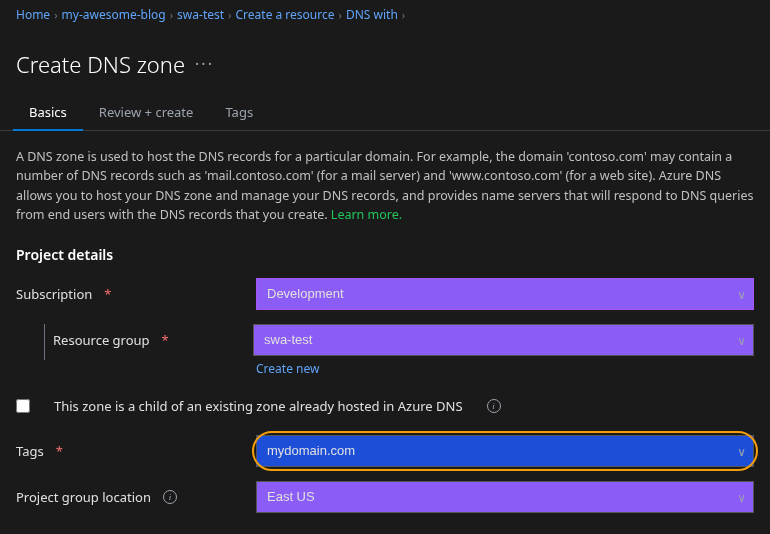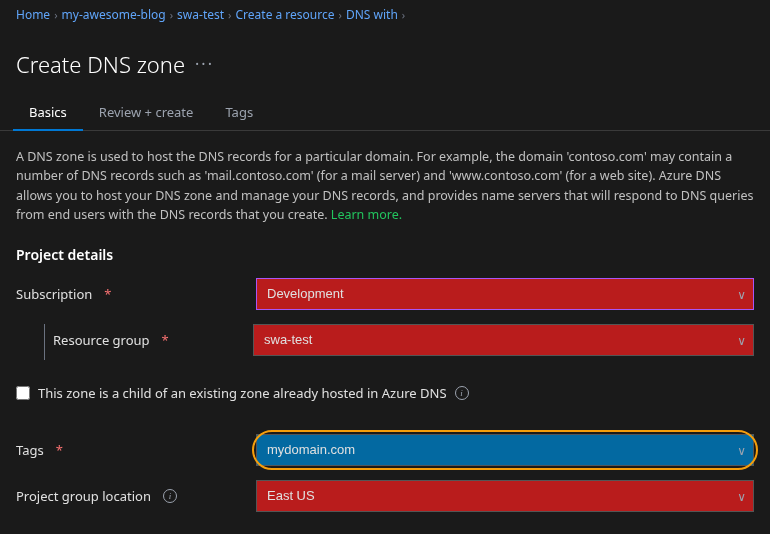--- a/index.html
+++ b/index.html
@@ -133,21 +133,21 @@
       font-family: serif;
     }
 
     
     .select-wrapper {
       flex: 1;
       position: relative;
     }
     .select-field {
       width: 100%;
-      background: #b91c1c;
+      background: #8b5cf6;
       border: 1px solid #555;
       color: #e0e0e0;
       padding: 6px 32px 6px 10px;
       font-size: 13px;
       appearance: none;
       cursor: pointer;
       height: 32px;
     }
     .chevron-icon {
       position: absolute;
@@ -173,22 +173,22 @@
 
     
     .instance-section {
       margin-top: 4px;
     }
 
     
     .checkbox-row {
       display: flex;
       align-items: center;
-      gap: 8px;
-      margin-bottom: 32px;
+      gap: 24px;
+      margin-bottom: 20px;
     }
     .checkbox-input {
       width: 14px;
       height: 14px;
       border: 1px solid #9ca3af;
       background: #2d2d2d;
       cursor: pointer;
       accent-color: #0078d4;
       flex-shrink: 0;
     }
@@ -197,21 +197,21 @@
       color: #e0e0e0;
     }
 
     
     .name-input-wrapper {
       flex: 1;
       position: relative;
     }
     .name-input {
       width: 100%;
-      background: #0369a1;
+      background: #1d4ed8;
       border: 1px solid #555;
       color: #e0e0e0;
       padding: 6px 32px 6px 10px;
       font-size: 13px;
       height: 32px;
     }
     .name-input-highlight {
       position: absolute;
       inset: -4px;
       border: 2px solid #f59e0b;
@@ -292,20 +292,21 @@
           <span class="required-star">*</span>
         </div>
         <div class="select-wrapper">
           <select class="select-field">
             <option>swa-test</option>
           </select>
           <span class="chevron-icon">∨</span>
         </div>
       </div>
     </div>
+    <a class="create-new-link">Create new</a>
   </div>
 
   <div class="instance-section">
 
     <div class="checkbox-row">
       <input type="checkbox" class="checkbox-input" style="">
       <label class="checkbox-label">This zone is a child of an existing zone already hosted in Azure DNS</label>
       <span class="info-icon">i</span>
     </div>
 

